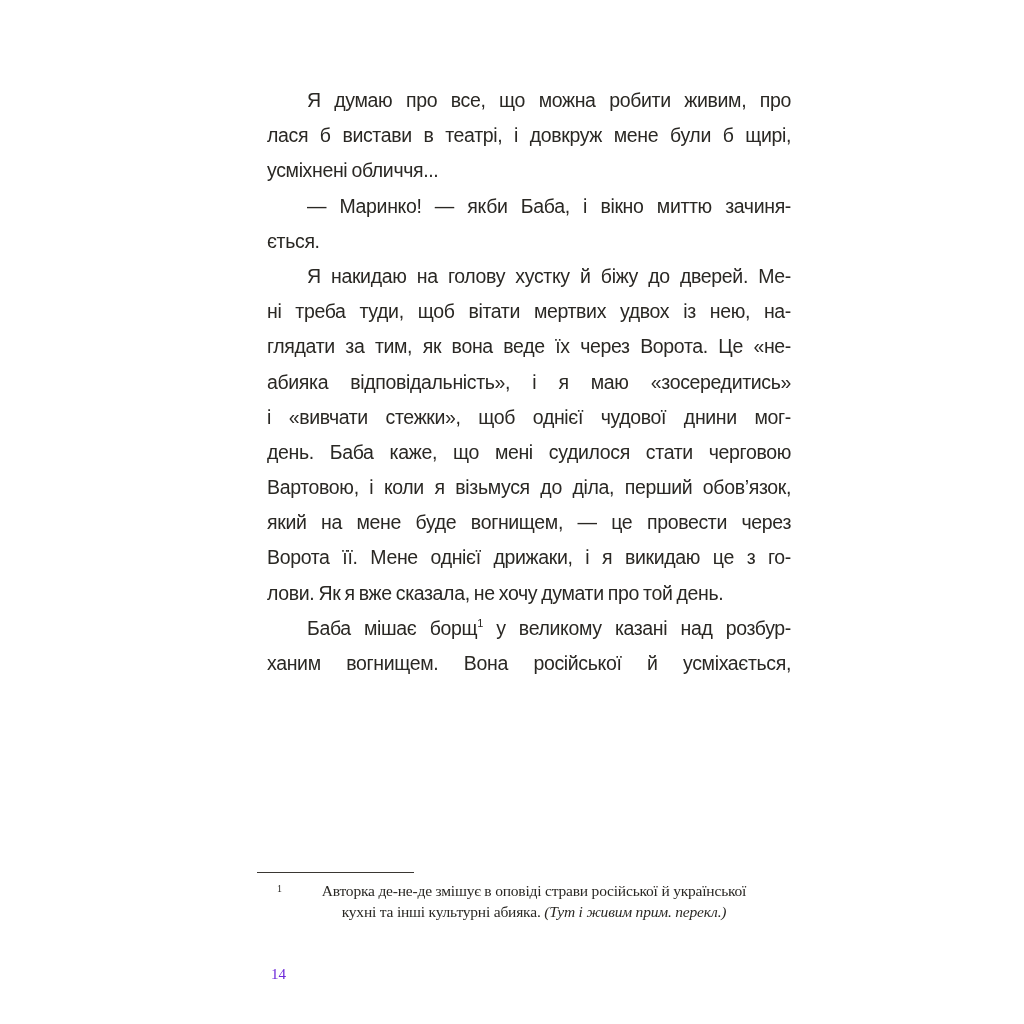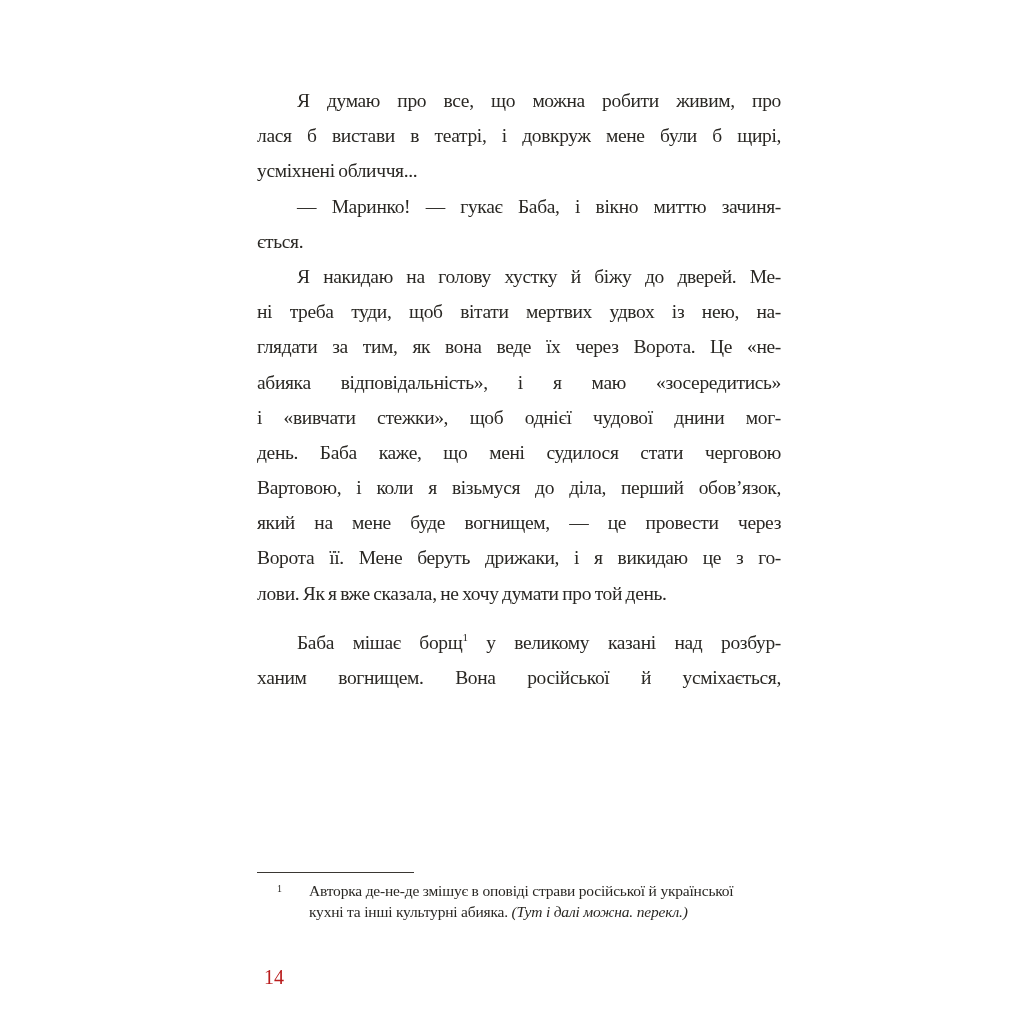--- a/index.html
+++ b/index.html
@@ -15,45 +15,45 @@
   }
   .page {
     position: absolute;
     left: 0; top: 0;
     width: 1024px;
     height: 1024px;
     background: #ffffff;
   }
   .text-block {
     position: absolute;
-    left: 257px;
+    left: 267px;
     top: 83px;
     width: 524px;
-    font-family: Liberation Serif, serif;
+    font-family: Liberation Sans, sans-serif;
     color: #2a2824;
   }
   .line {
     display: block;
     height: 35.2px;
     line-height: 35.2px;
     font-size: 19.5px;
     white-space: nowrap;
     text-align: justify;
     text-align-last: justify;
     letter-spacing: -0.35px;
     word-spacing: -1px;
   }
   .line.indent {
     padding-left: 40px;
   }
   .line.last {
     text-align-last: left;
   }
   .line.para-gap {
-    margin-top: 14px;
+    margin-top: 0;
   }
   sup.fnref {
     font-size: 11px;
     line-height: 0;
     vertical-align: 8px;
   }
   .footnote-rule {
     position: absolute;
     left: 257px;
     top: 872px;
@@ -71,63 +71,64 @@
     font-size: 15.5px;
     line-height: 21px;
   }
   .footnote .fn-marker {
     position: absolute;
     left: 20px;
     top: -2px;
     font-size: 10px;
   }
   .footnote .fn-text {
-    margin-left: 52px;
+    margin-left: 28px;
     letter-spacing: -0.2px;
+    text-align: center;
   }
   .footnote .fn-text em {
     font-style: italic;
   }
   .page-number {
     position: absolute;
-    left: 264px;
+    left: 271px;
     top: 966px;
     font-family: "Liberation Serif", "DejaVu Serif", serif;
-    font-size: 20px;
-    color: #b91c1c;
+    font-size: 15px;
+    color: #6d28d9;
   }
 </style>
 </head>
 <body>
 
 <div class="page">
   <div class="text-block">
     <span class="line indent">Я думаю про все, що можна робити живим, про</span>
     <span class="line">лася б вистави в театрі, і довкруж мене були б щирі,</span>
     <span class="line last">усміхнені обличчя...</span>
-    <span class="line indent">— Маринко! — гукає Баба, і вікно миттю зачиня-</span>
+    <span class="line indent">— Маринко! — якби Баба, і вікно миттю зачиня-</span>
     <span class="line last">ється.</span>
     <span class="line indent">Я накидаю на голову хустку й біжу до дверей. Ме-</span>
     <span class="line">ні треба туди, щоб вітати мертвих удвох із нею, на-</span>
     <span class="line">глядати за тим, як вона веде їх через Ворота. Це «не-</span>
     <span class="line">абияка відповідальність», і я маю «зосередитись»</span>
     <span class="line">і «вивчати стежки», щоб однієї чудової днини мог-</span>
     <span class="line">день. Баба каже, що мені судилося стати черговою</span>
     <span class="line">Вартовою, і коли я візьмуся до діла, перший обов’язок,</span>
     <span class="line">який на мене буде вогнищем, — це провести через</span>
-    <span class="line">Ворота її. Мене беруть дрижаки, і я викидаю це з го-</span>
+    <span class="line">Ворота її. Мене однієї дрижаки, і я викидаю це з го-</span>
     <span class="line last">лови. Як я вже сказала, не хочу думати про той день.</span>
     <span class="line indent para-gap"><span>Баба мішає борщ</span><sup class="fnref">1</sup><span> у великому казані над розбур-</span></span>
     <span class="line">ханим вогнищем. Вона російської й усміхається,</span>
   </div>
 
   <div class="footnote-rule"></div>
 
   <div class="footnote">
     <span class="fn-marker">1</span>
     <div class="fn-text">
       <div>Авторка де-не-де змішує в оповіді страви російської й української</div>
-      <div><span>кухні та інші культурні абияка. </span><em>(Тут і далі можна. перекл.)</em></div>
+      <div><span>кухні та інші культурні абияка. </span><em>(Тут і живим прим. перекл.)</em></div>
     </div>
   </div>
 
   <div class="page-number">14</div>
 </div>
 
 </body></html>

